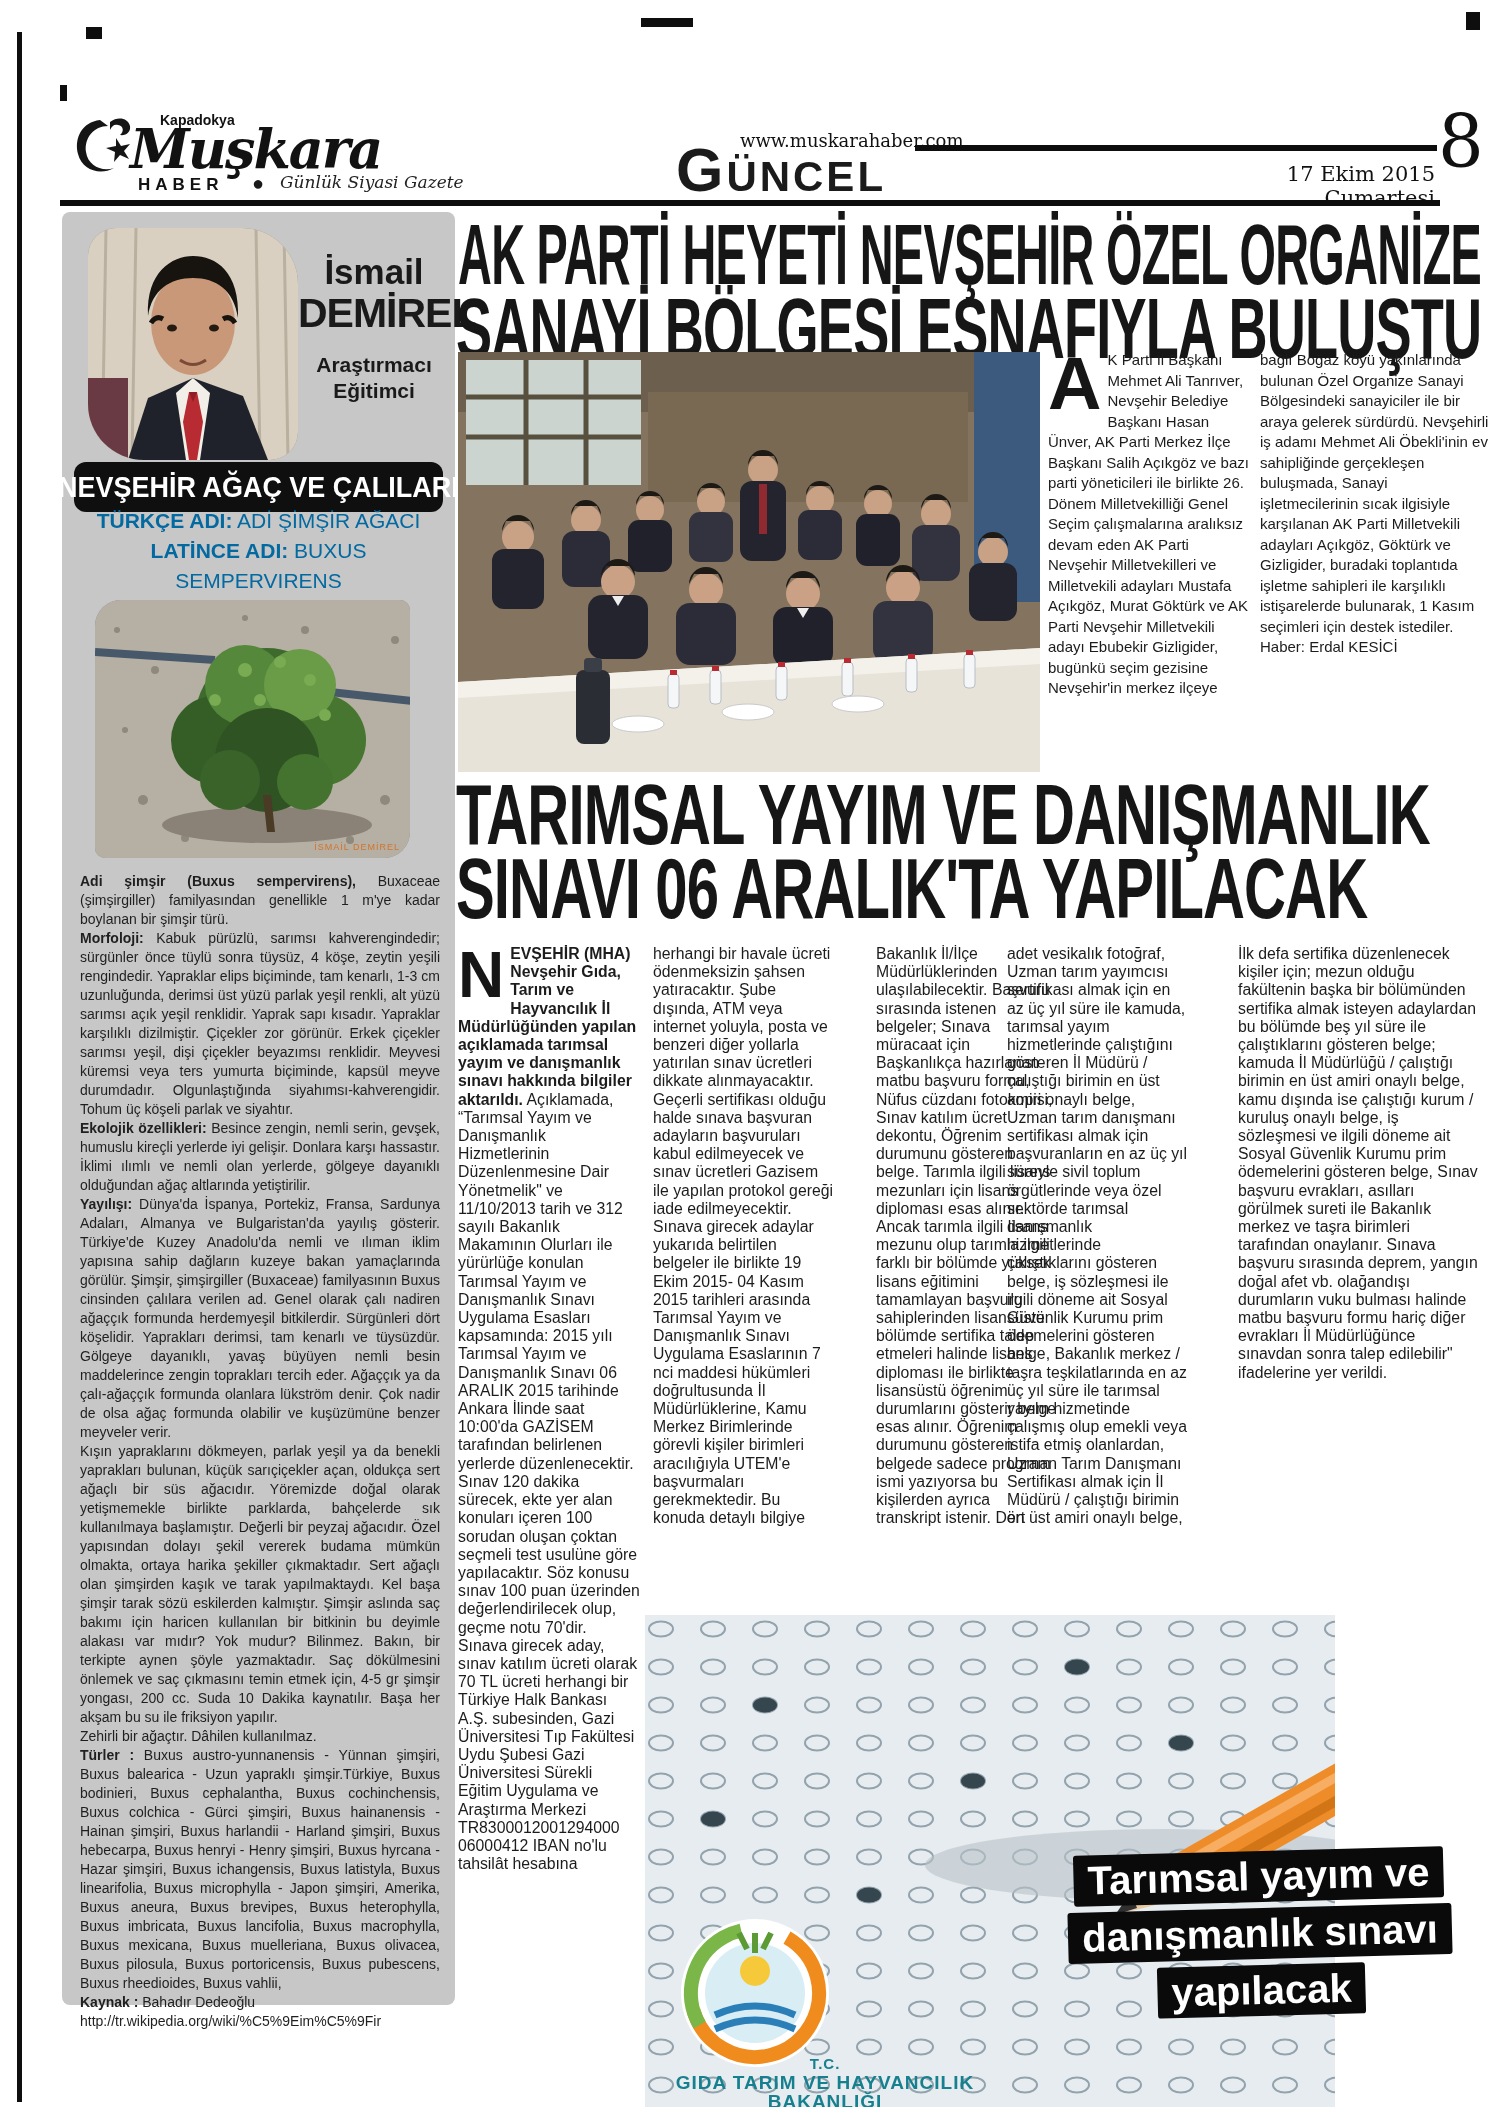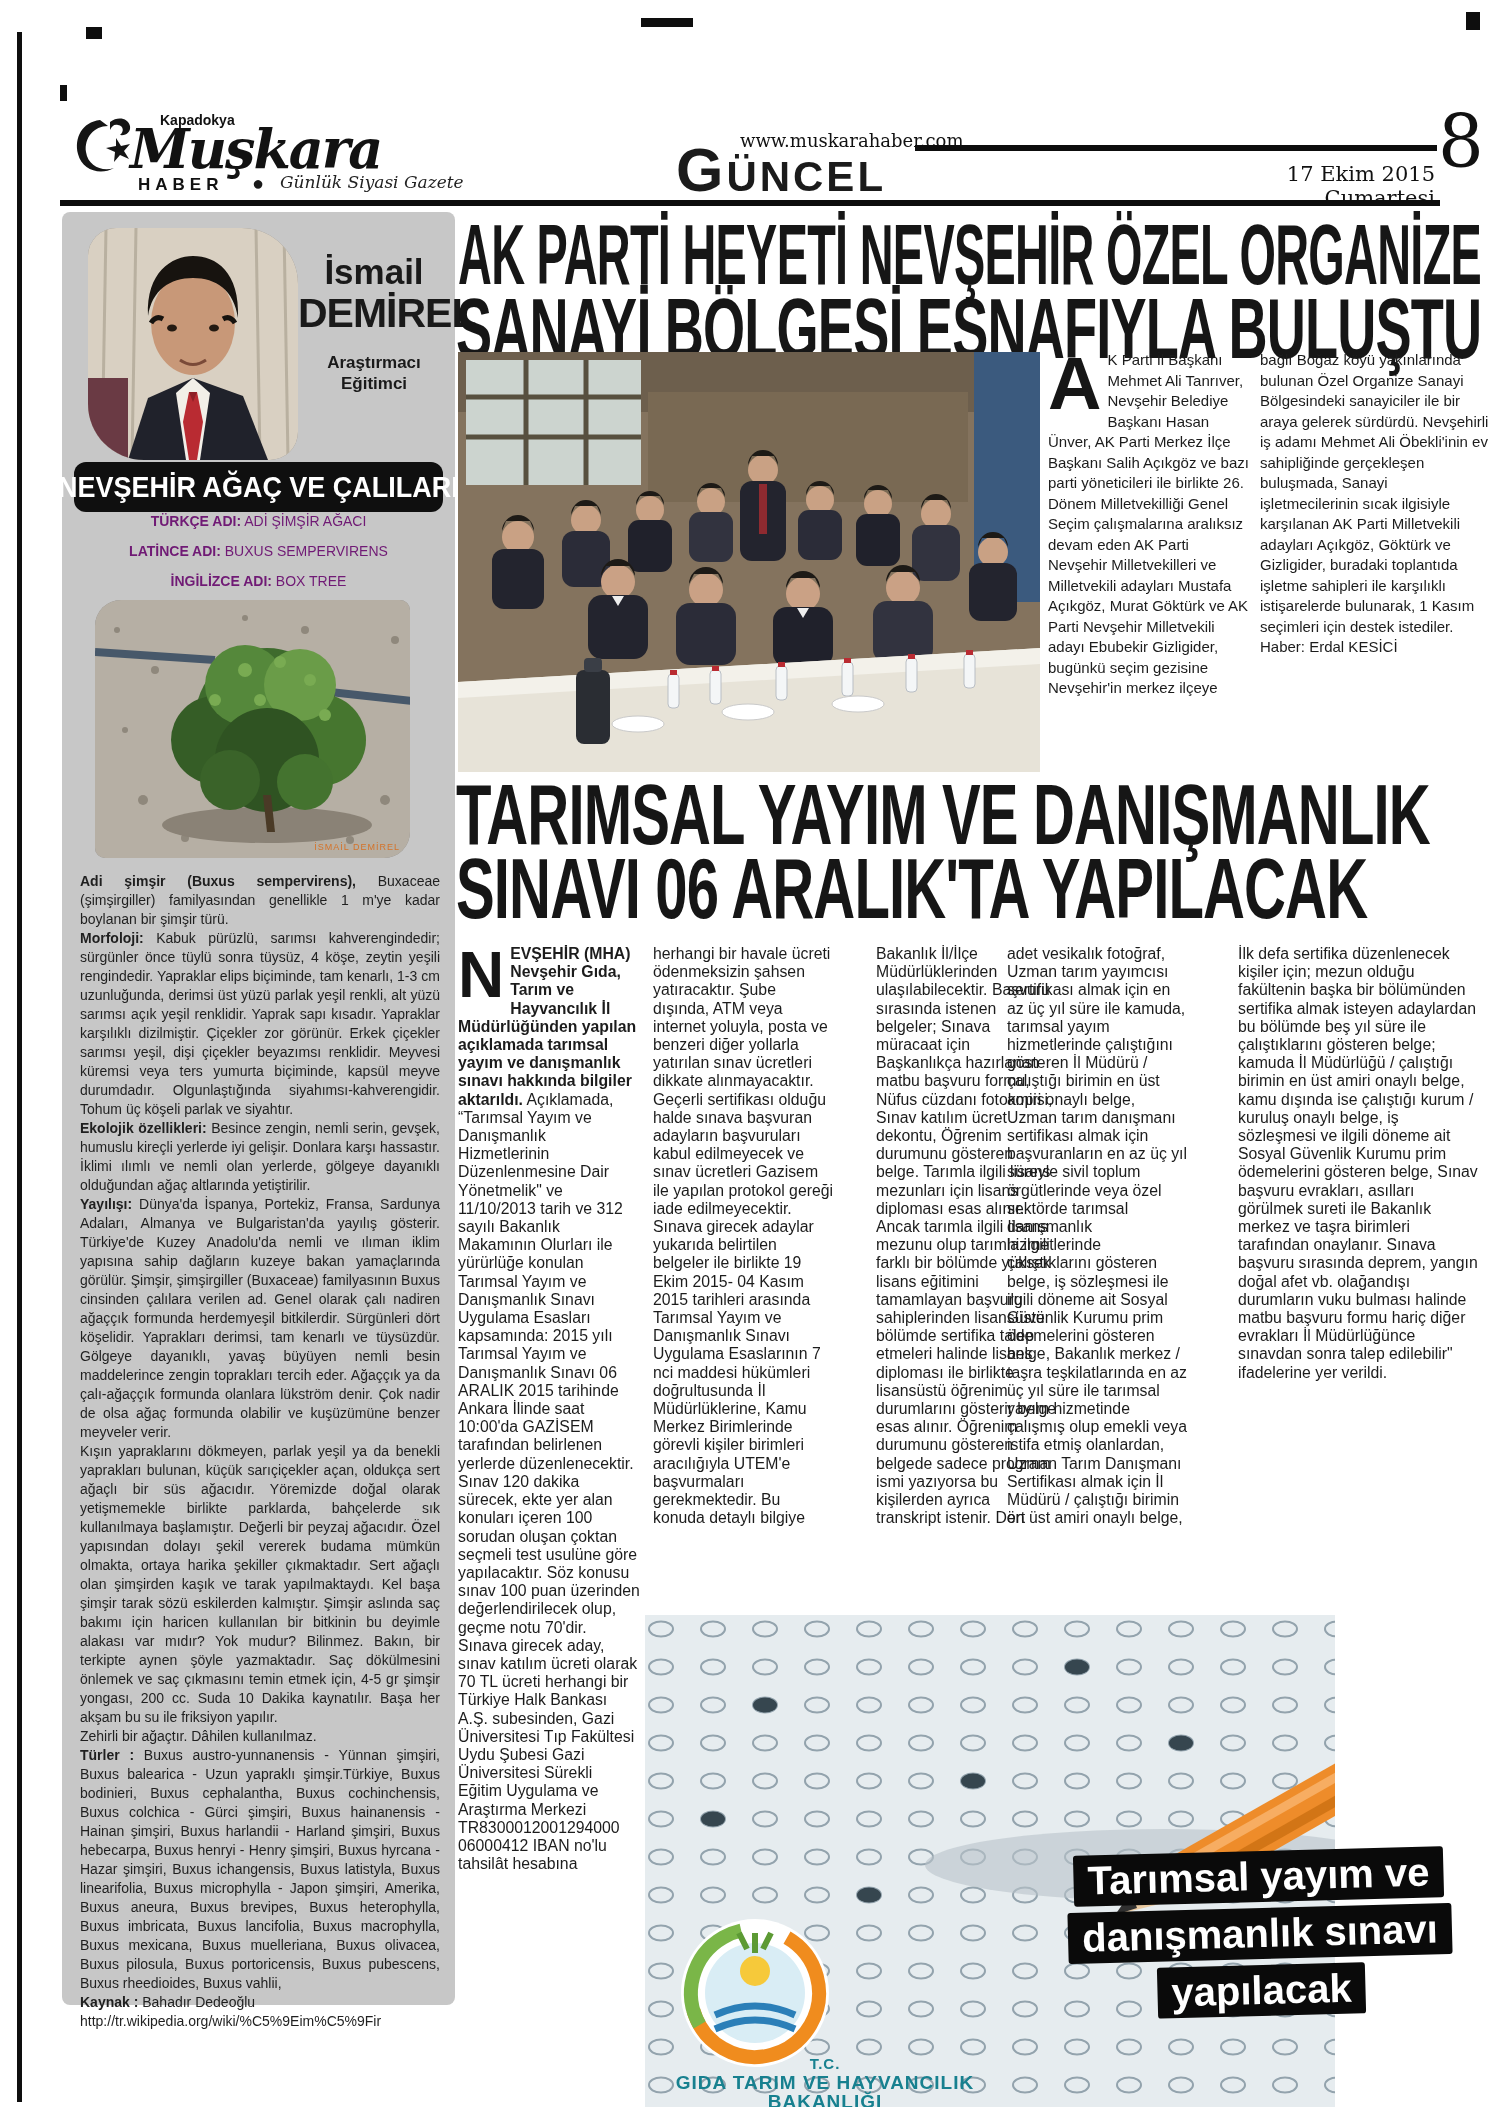--- a/index.html
+++ b/index.html
@@ -19,24 +19,24 @@
   .date{font-family:"DejaVu Serif",serif;font-size:21px;color:#111;}
   .pagenum{font-family:"DejaVu Serif",serif;font-size:72px;color:#111;line-height:1;}
   .rule{background:#0d0d0d;}
   
   .hl{white-space:nowrap;font-weight:800;font-size:66px;letter-spacing:-1px;color:#161616;
       transform-origin:left top;line-height:1;}
   
   #sidebar{background:#c7c7c7;border-radius:8px;}
   .author-first{font-size:35px;font-weight:bold;line-height:1.05;}
   .author-last{font-size:41px;font-weight:bold;letter-spacing:-1px;line-height:1.1;}
-  .author-role{font-size:17px;font-weight:bold;line-height:1.25;}
+  .author-role{font-size:21px;font-weight:bold;line-height:1.25;}
   .side-titlebar{background:#0f0f0f;border-radius:12px;display:flex;align-items:center;justify-content:center;}
   .side-title{color:#fff;font-weight:bold;font-size:29px;white-space:nowrap;transform:scaleX(0.93);}
-  .name-line{font-size:14px;line-height:30px;color:#701a75;text-align:center;}
+  .name-line{font-size:21px;line-height:30px;color:#0369a1;text-align:center;}
   .name-line b{font-weight:bold;}
   .side-body{font-size:14px;line-height:19px;text-align:justify;color:#1f1f1f;}
   .side-body p{margin:0;}
   .photo-frame{overflow:hidden;background:#888;}
   .plant-cap{position:absolute;right:10px;bottom:6px;font-size:9px;color:#d4732a;letter-spacing:1px;}
   
   .news{color:#1c1c1c;text-align:left;overflow:hidden;}
   .news .b{font-weight:bold;}
   .drop{float:left;font-weight:bold;line-height:0.82;margin:4px 6px 0 0;color:#161616;}
   .a1col{font-size:15px;line-height:20.5px;}

